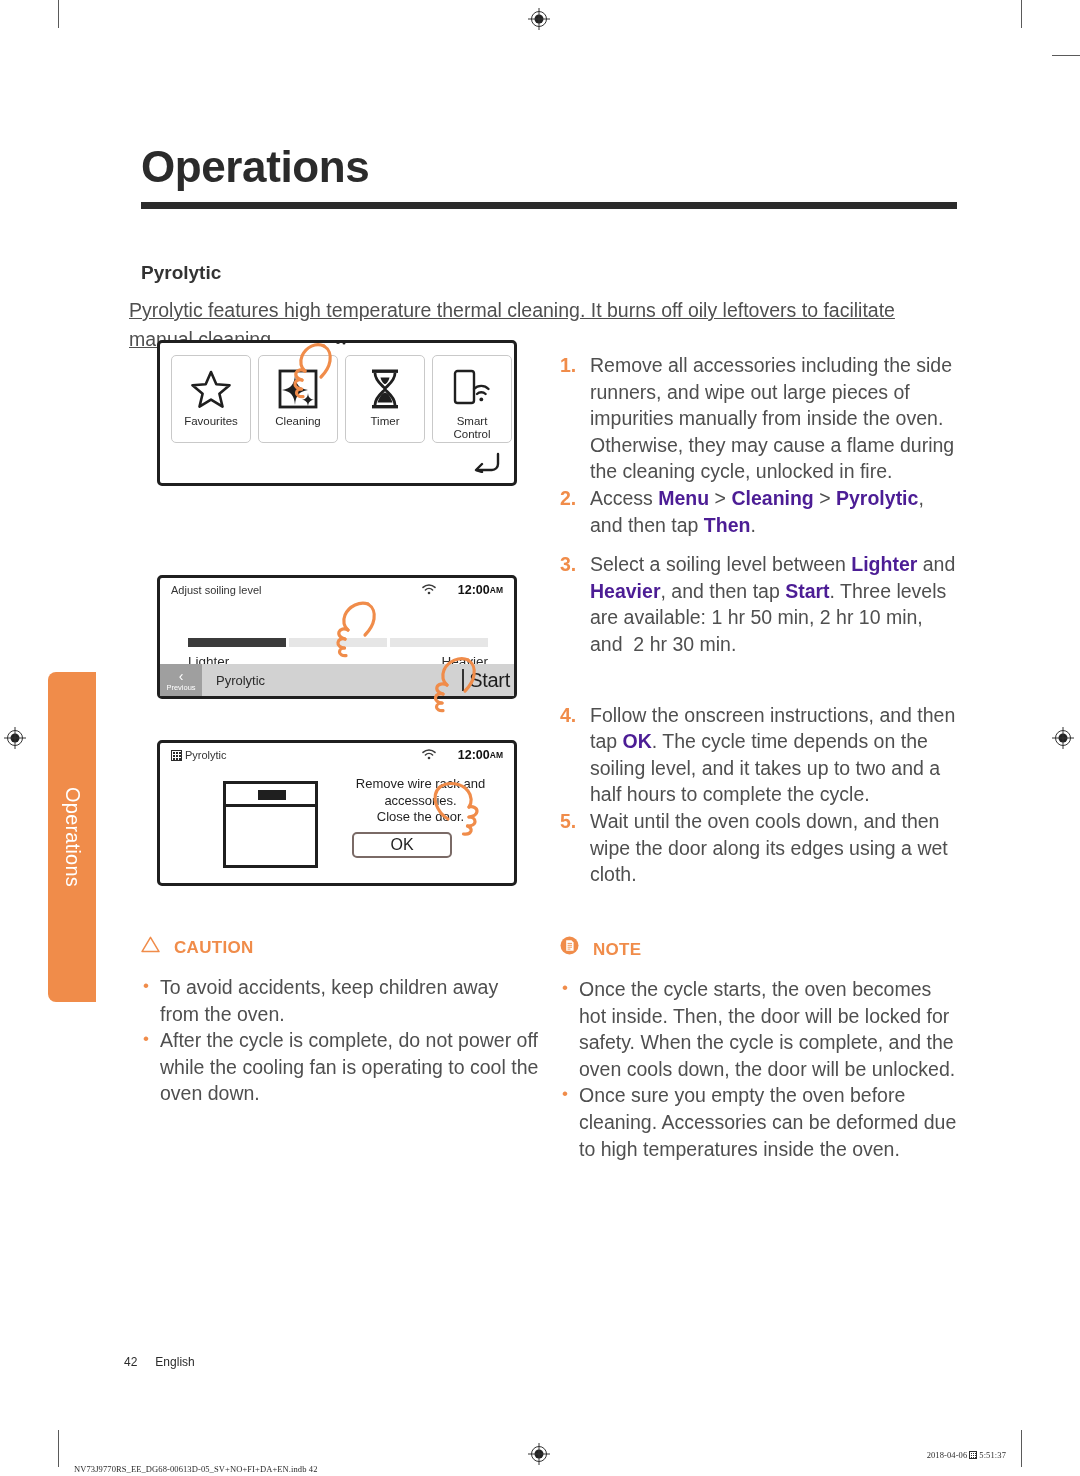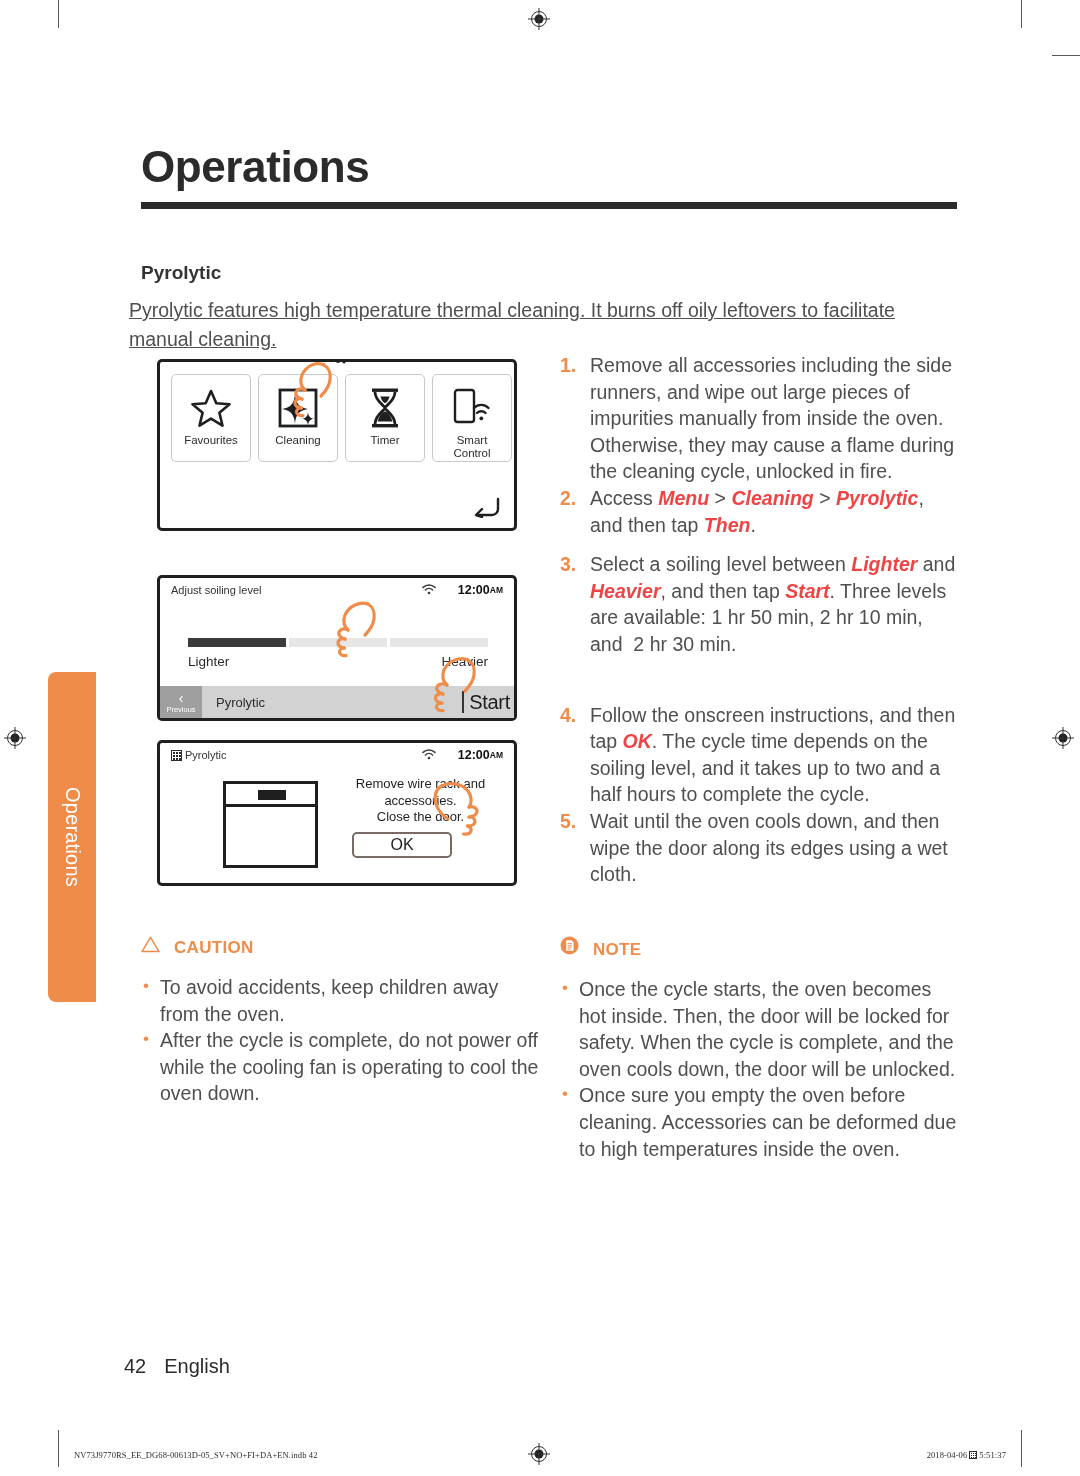--- a/index.html
+++ b/index.html
@@ -97,22 +97,22 @@
   
   .panel {
     position: absolute;
     left: 157px;
     width: 360px;
     border: 3px solid #1f1f1f;
     border-radius: 5px;
     background: #ffffff;
     box-sizing: border-box;
   }
-  #panel-menu   { top: 359px; height: 172px; }
-  #panel-soil   { top: 575px; height: 146px; text-align: center; }
+  #panel-menu   { top: 340px; height: 146px; }
+  #panel-soil   { top: 575px; height: 124px; text-align: center; }
   #panel-remove { top: 740px; height: 146px; }
 
   
   .tile-row {
     position: absolute;
     left: 11px; top: 12px;
     display: flex;
     gap: 7px;
   }
   .tile {
@@ -310,21 +310,21 @@
     width: 30px;
     flex: none;
     line-height: 26.6px;
   }
   .step-body {
     font-size: 19.5px;
     line-height: 26.6px;
     color: #4f4f4f;
     flex: 1;
   }
-  .step-body b { color: #ef4444; font-weight: bold; font-style: italic; }
+  .step-body b { color: #4c1d95; font-weight: bold; }
   .step-gap-3 { margin-bottom: 18px; }
   .step-gap-2 { margin-bottom: 13px; }
   .step-gap-1 { margin-bottom: 0px; }
 
   
   .callout-title {
     display: flex;
     align-items: flex-end;
     gap: 14px;
     color: #f08c4a;
@@ -356,35 +356,35 @@
     top: -1px;
     color: #f08c4a;
     font-size: 17px;
   }
 
   
   .page-footer {
     position: absolute;
     left: 124px;
     top: 1355px;
-    font-size: 20px;
+    font-size: 12px;
     color: #2b2b2b;
     display: flex;
     gap: 18px;
   }
   .print-footer {
     position: absolute;
     left: 0; right: 0;
     top: 1447px;
     height: 20px;
     font-family: "Liberation Serif", serif;
     font-size: 8.5px;
     color: #2b2b2b;
   }
-  .pf-left  { position: absolute; left: 74px; top: 3px; letter-spacing: .1px; }
+  .pf-left  { position: absolute; left: 74px; top: 17px; letter-spacing: .1px; }
   .pf-right { position: absolute; right: 74px; top: 3px; letter-spacing: .1px; }
   .pf-glyph { display: inline-block; width: 8px; height: 8px; background: #2b2b2b; position: relative; vertical-align: -1px; margin: 0 2px; }
   .pf-glyph::before {
     content: "";
     position: absolute; left: 1px; top: 1px; right: 1px; bottom: 1px;
     background:
       repeating-linear-gradient(to right, #fff 0 1px, transparent 1px 2px),
       repeating-linear-gradient(to bottom, #fff 0 1px, transparent 1px 2px);
   }
   .pf-rule { position: absolute; background: #5a5a5a; width: 1px; height: 24px; top: -4px; }

